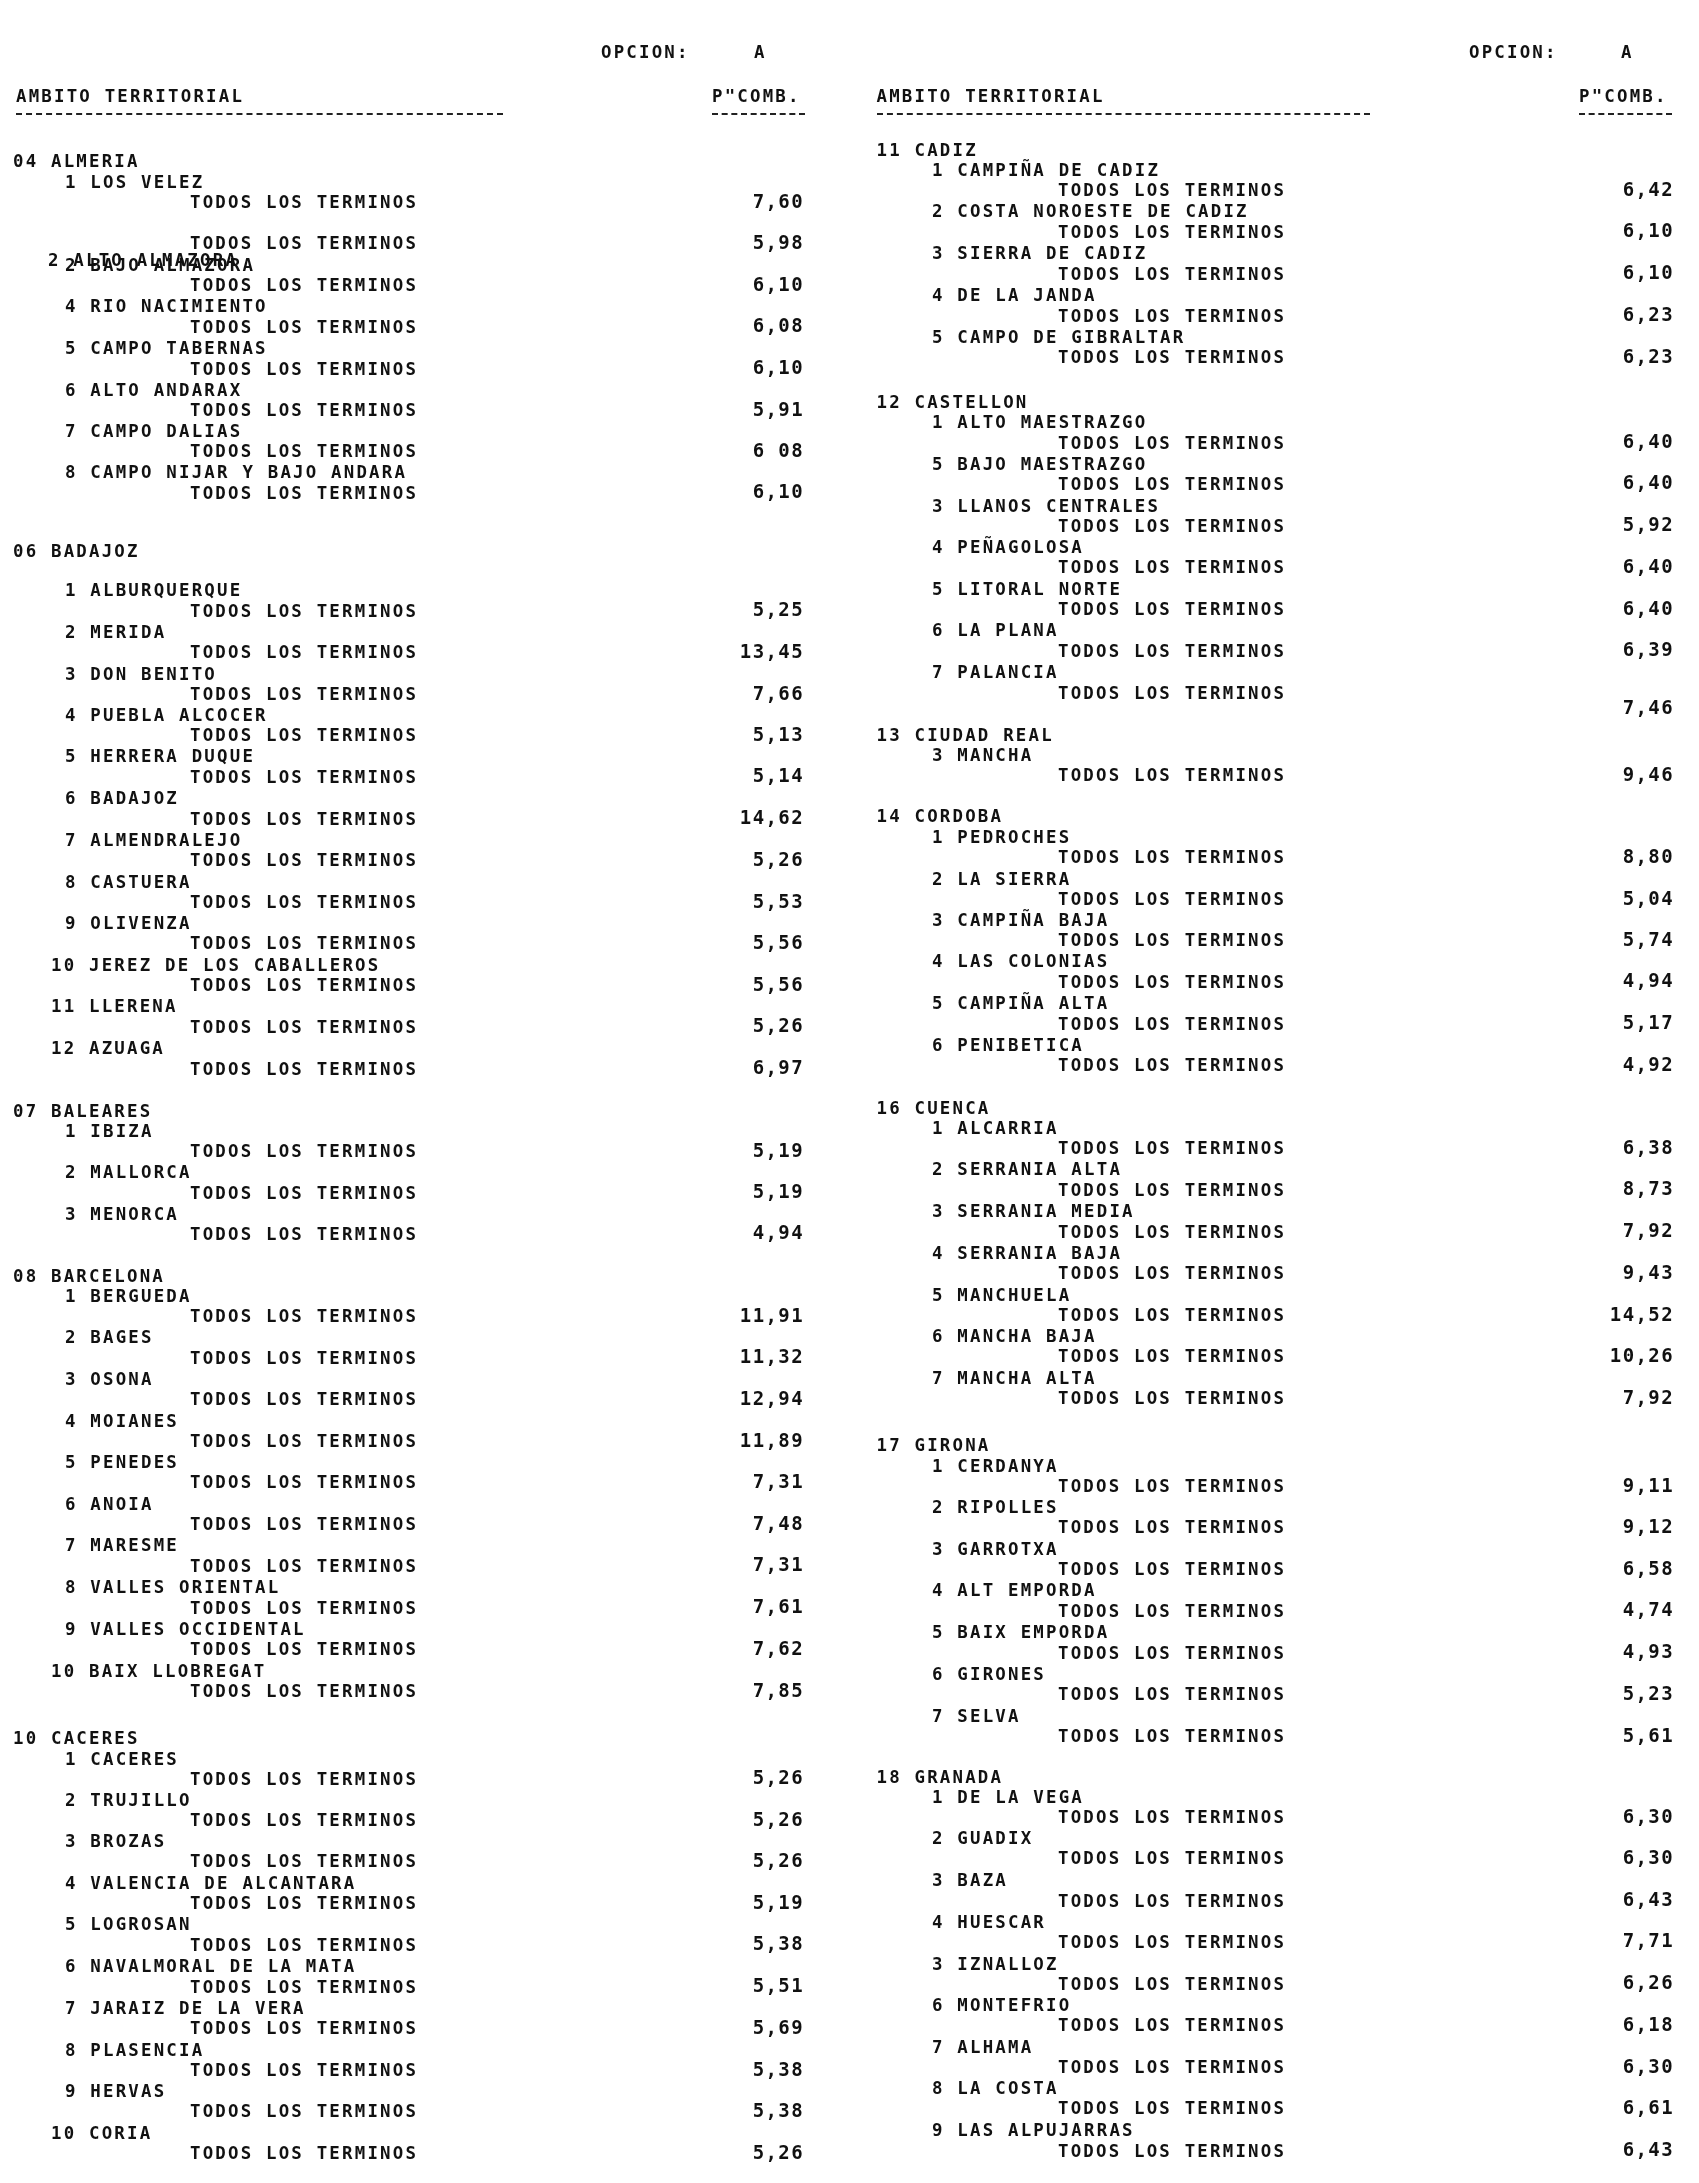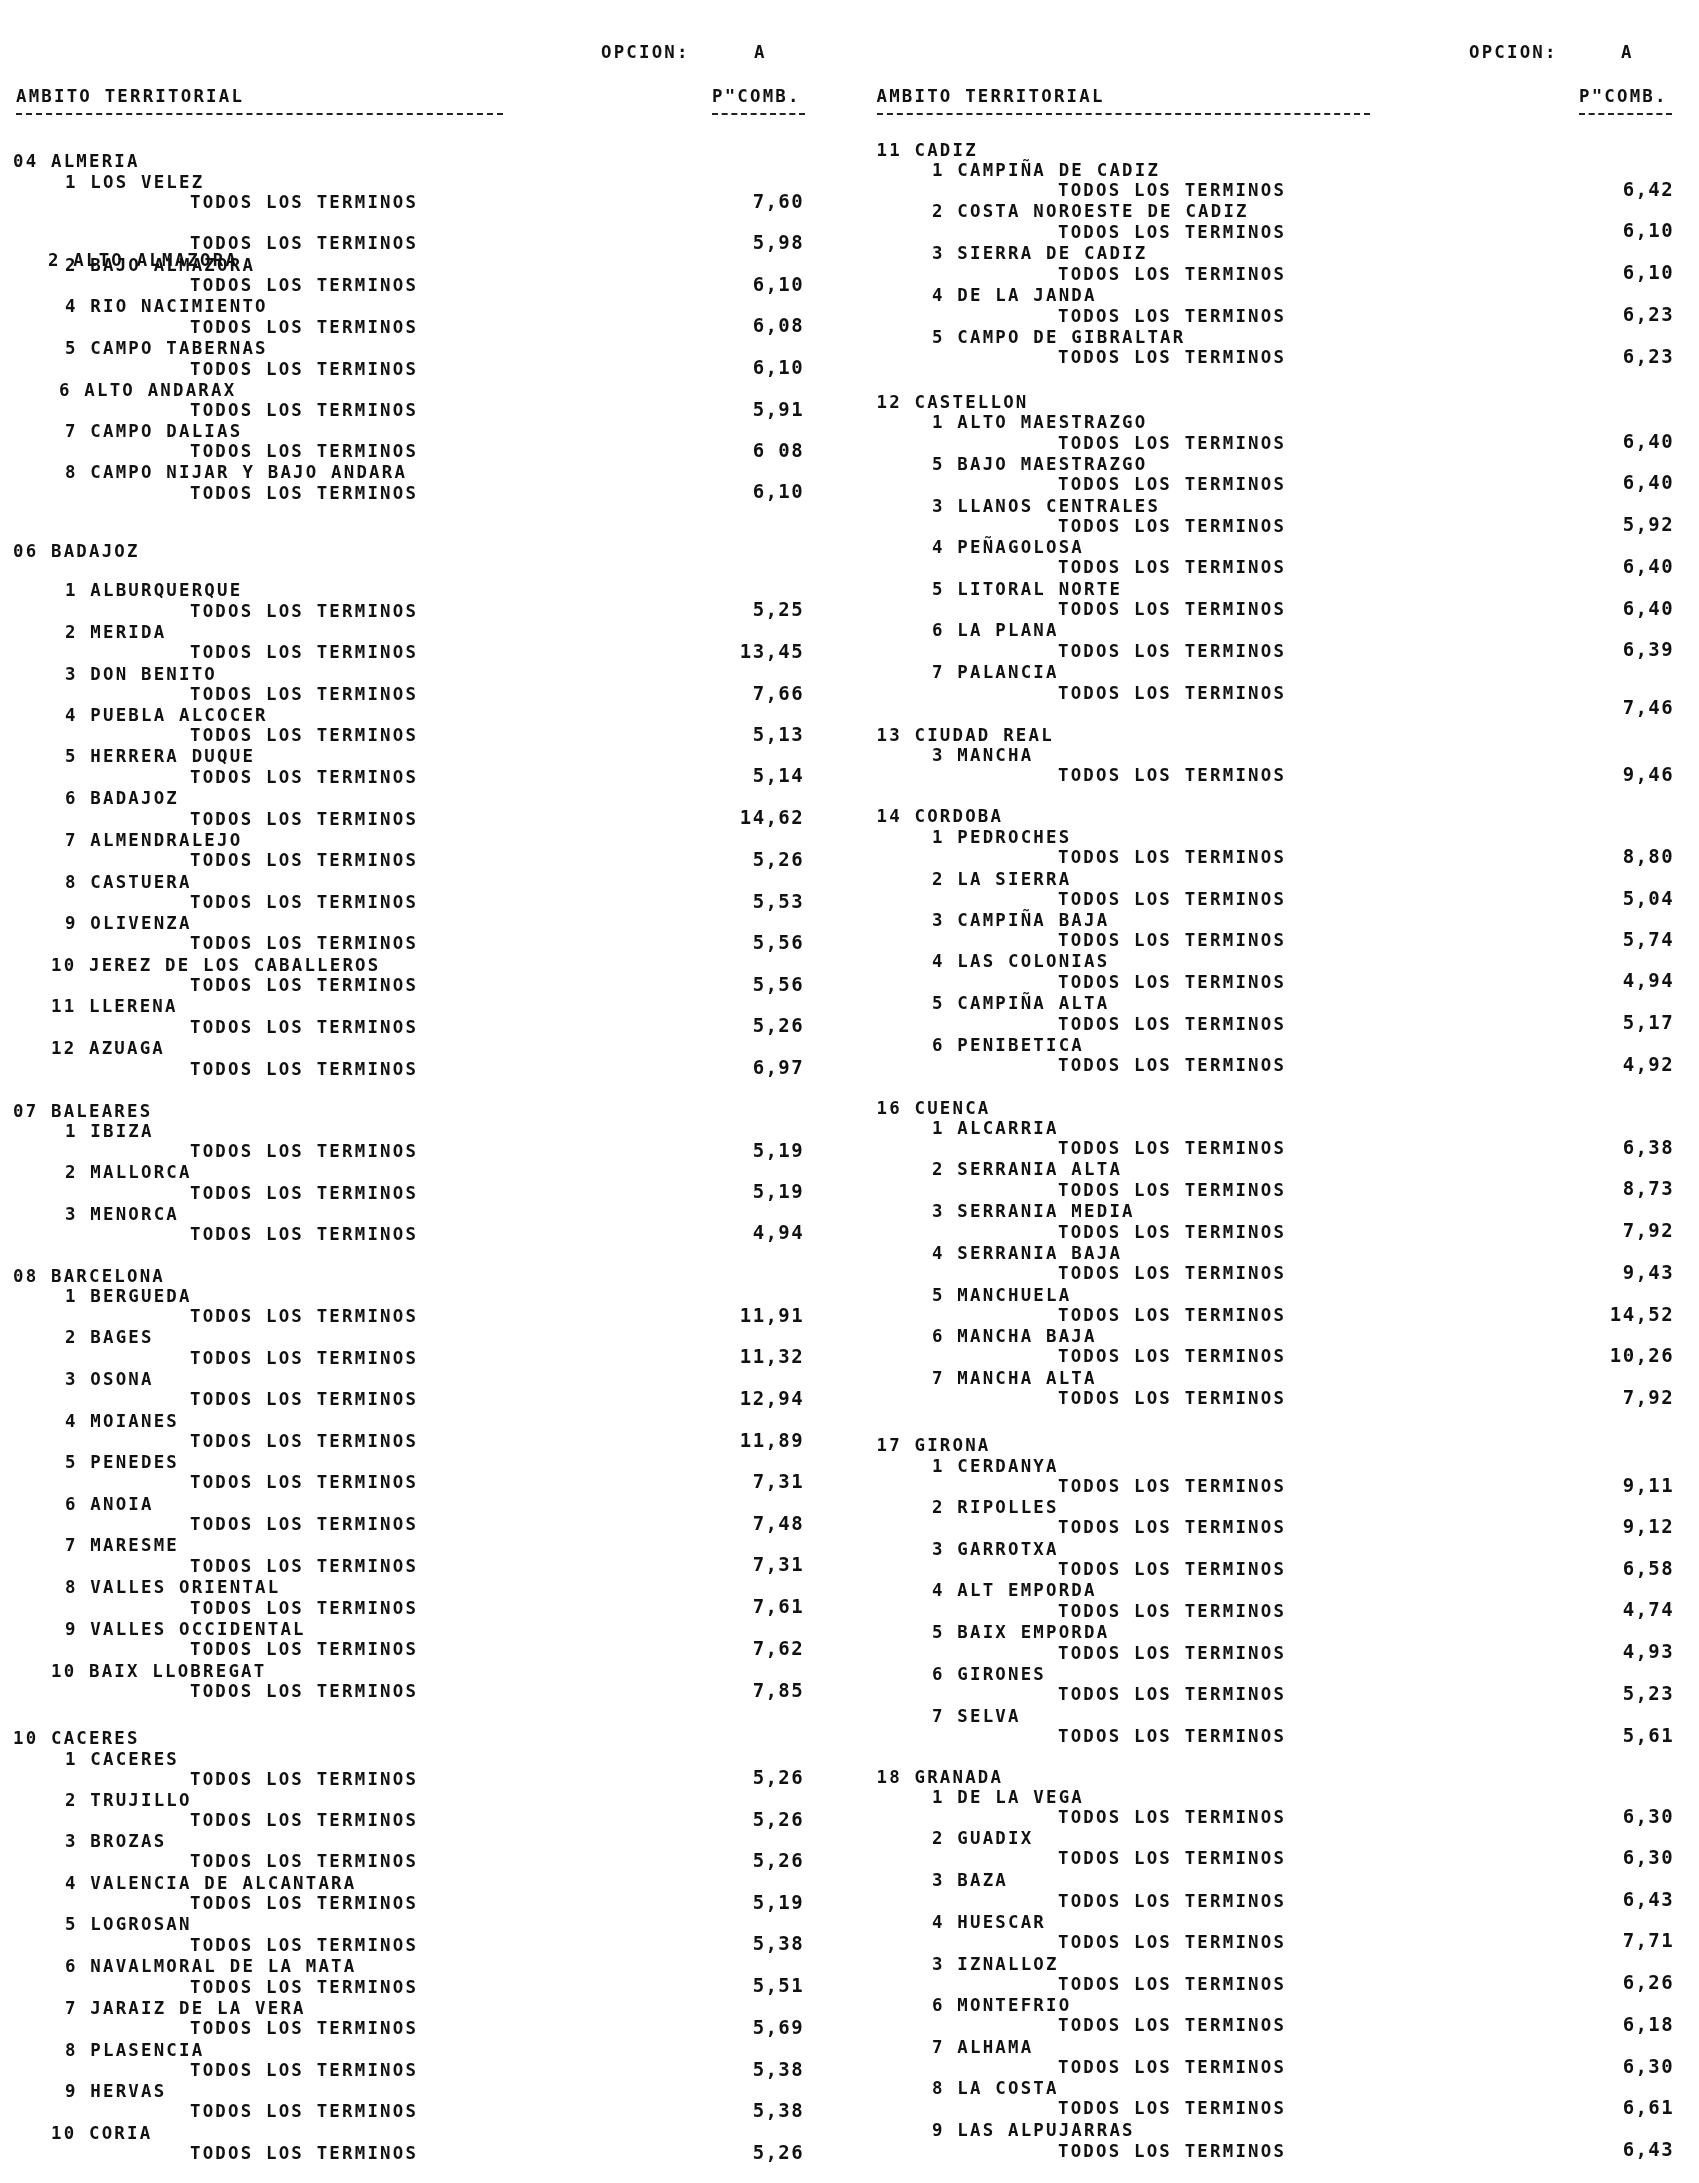--- a/index.html
+++ b/index.html
@@ -30,21 +30,21 @@
       <span class="val" style="left: 659px; top: 232px;">5,98</span>
       <span class="t" style="left: 65px; top: 255px;">2 BAJO ALMAZORA</span>
       <span class="t" style="left: 190px; top: 275px;">TODOS LOS TERMINOS</span>
       <span class="val" style="left: 659px; top: 274px;">6,10</span>
       <span class="t" style="left: 65px; top: 296px;">4 RIO NACIMIENTO</span>
       <span class="t" style="left: 190px; top: 317px;">TODOS LOS TERMINOS</span>
       <span class="val" style="left: 659px; top: 315px;">6,08</span>
       <span class="t" style="left: 65px; top: 338px;">5 CAMPO TABERNAS</span>
       <span class="t" style="left: 190px; top: 359px;">TODOS LOS TERMINOS</span>
       <span class="val" style="left: 659px; top: 357px;">6,10</span>
-      <span class="t" style="left: 59px; top: 380px;">6 ALTO ANDARAX</span>
+      <span class="t" style="left: 65px; top: 380px;">6 ALTO ANDARAX</span>
       <span class="t" style="left: 190px; top: 400px;">TODOS LOS TERMINOS</span>
       <span class="val" style="left: 659px; top: 399px;">5,91</span>
       <span class="t" style="left: 65px; top: 421px;">7 CAMPO DALIAS</span>
       <span class="t" style="left: 190px; top: 441px;">TODOS LOS TERMINOS</span>
       <span class="val" style="left: 659px; top: 440px;">6 08</span>
       <span class="t" style="left: 65px; top: 462px;">8 CAMPO NIJAR Y BAJO ANDARA</span>
       <span class="t" style="left: 190px; top: 483px;">TODOS LOS TERMINOS</span>
       <span class="val" style="left: 659px; top: 481px;">6,10</span>
       <span class="t" style="left: 13px; top: 541px;">06 BADAJOZ</span>
       <span class="t" style="left: 65px; top: 580px;">1 ALBURQUERQUE</span>

